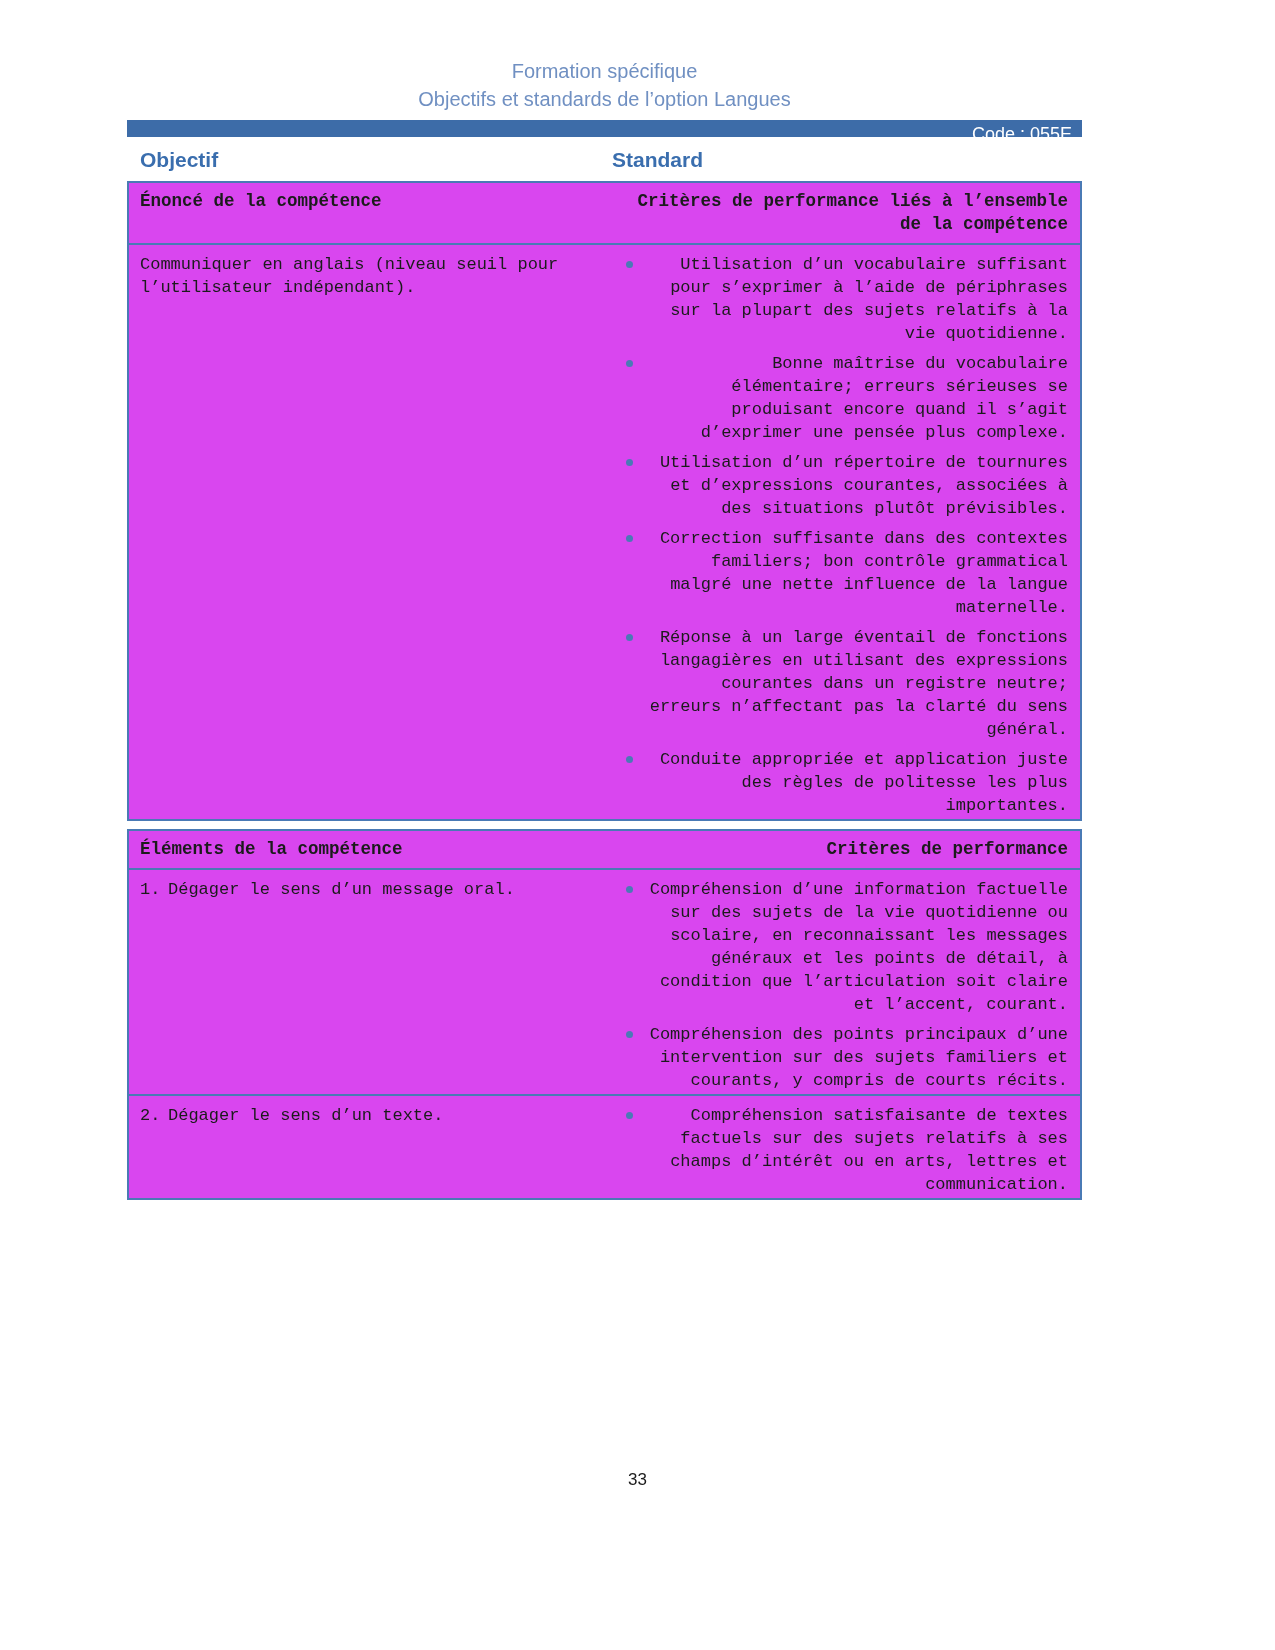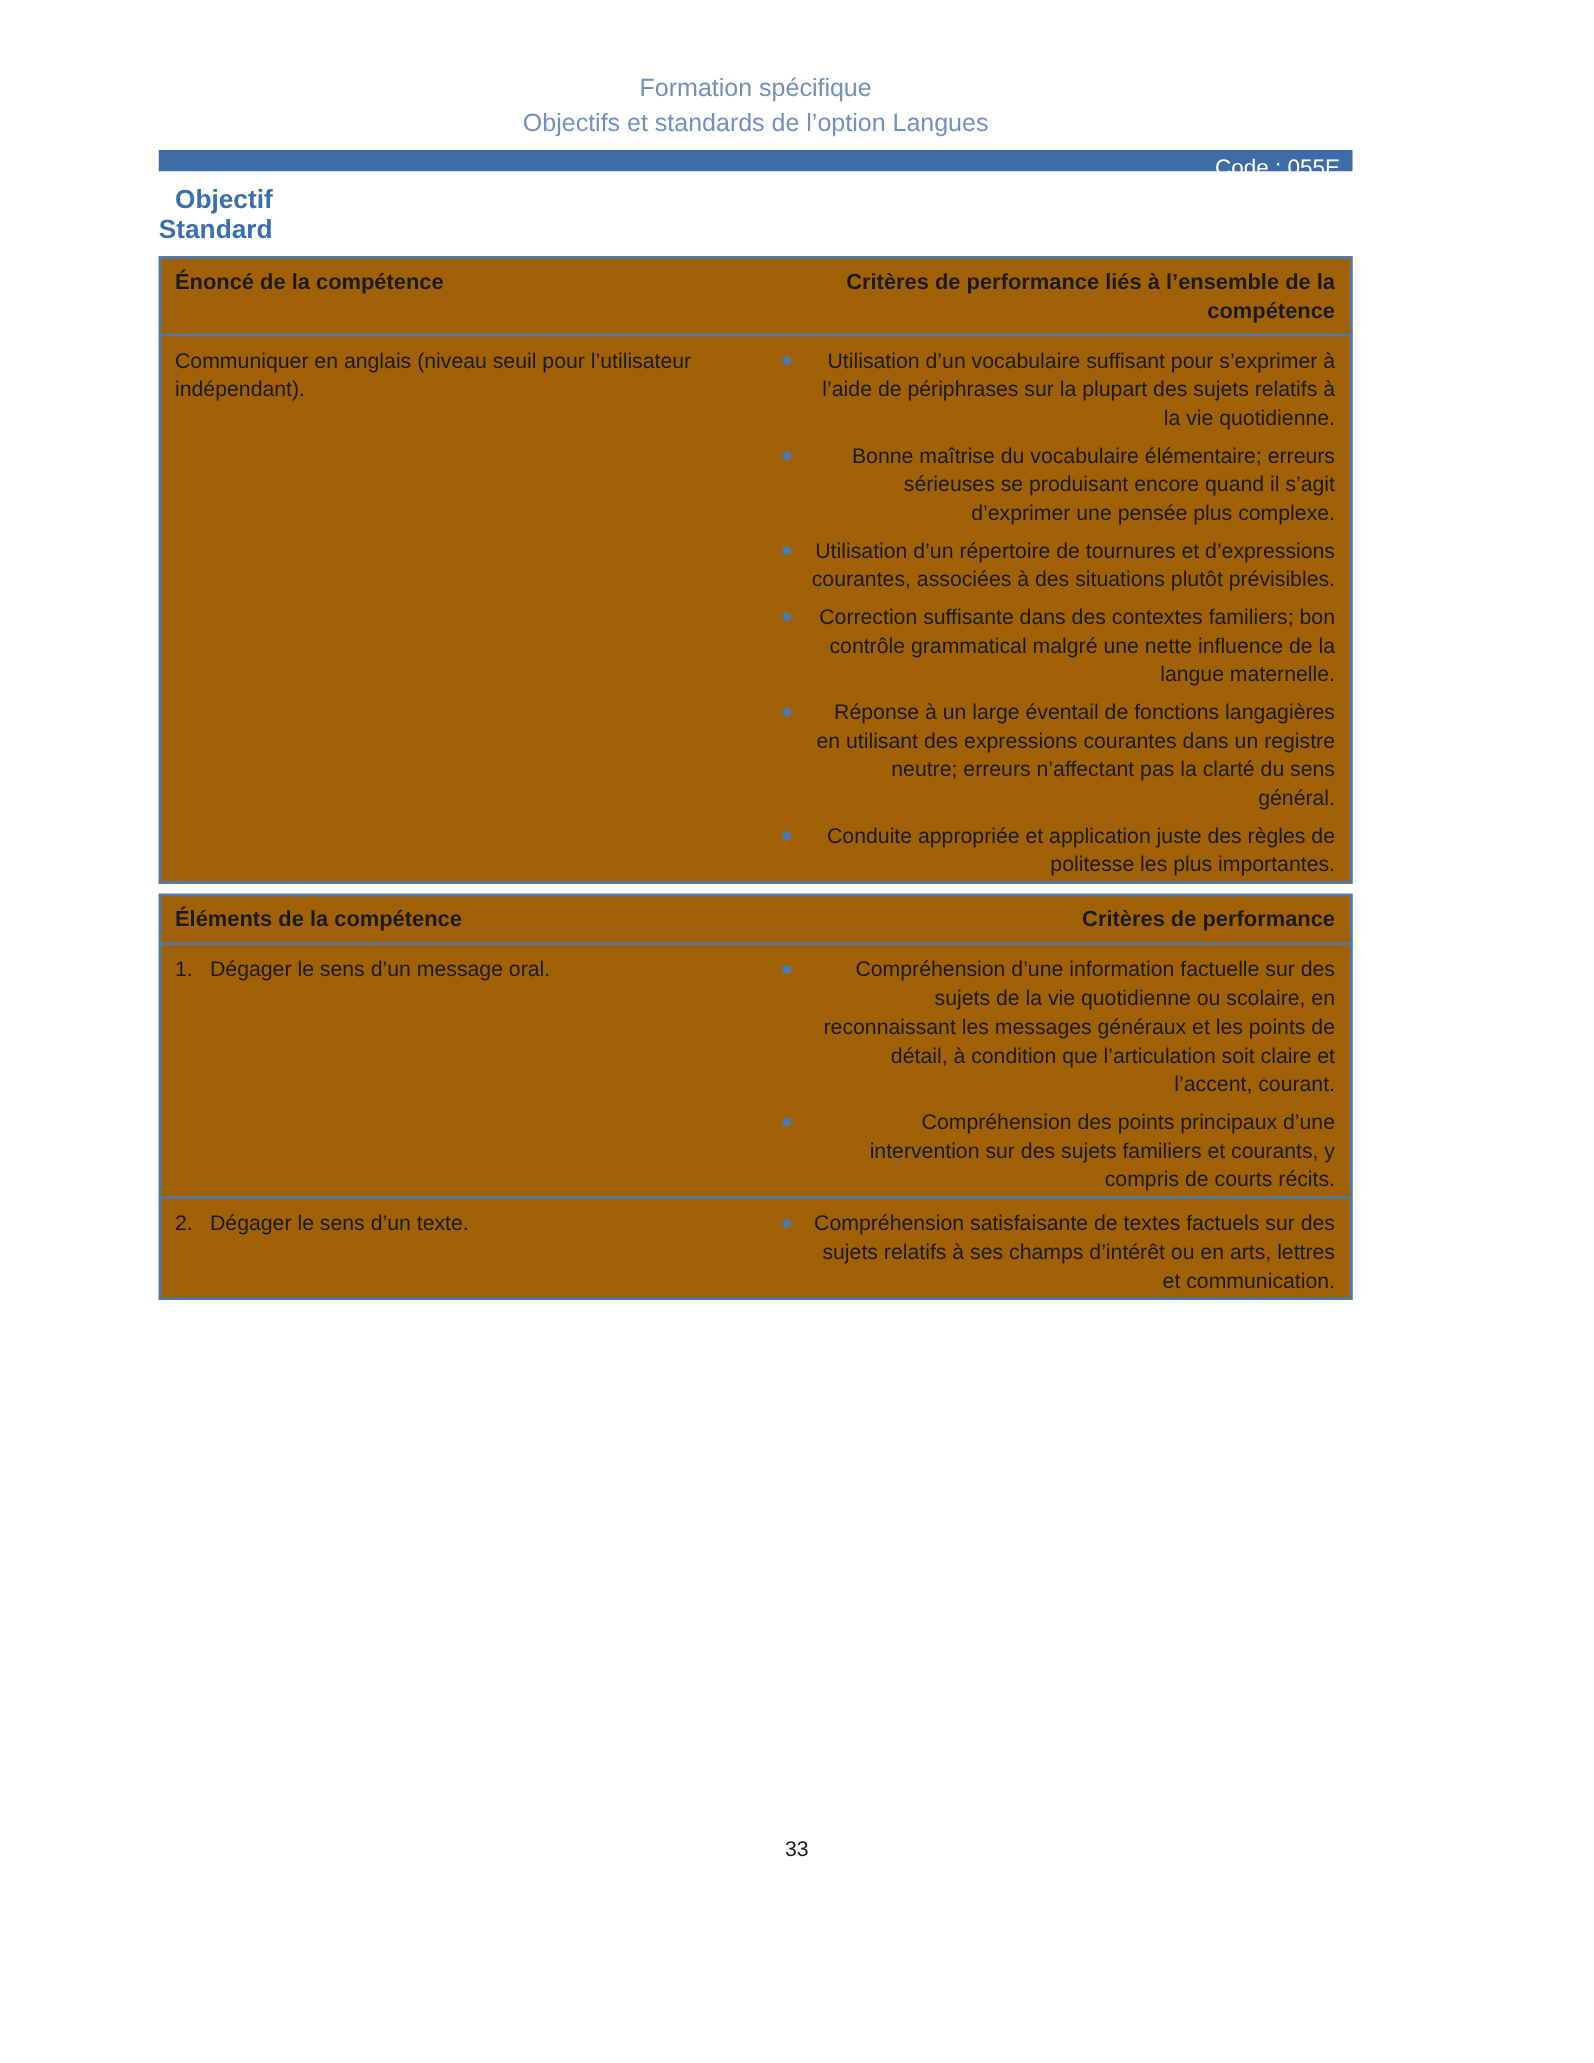--- a/index.html
+++ b/index.html
@@ -11,26 +11,26 @@
   }
   .content { position:absolute; left:127px; top:0; width:955px; }
 
   .doc-header { margin-top:57px; text-align:center; color:var(--header_text,#7090c2); font-size:20px; line-height:28px; }
 
   .code-bar {
     margin-top:7px; background:var(--bar_bg,#3d6ca8); color:var(--bar_text,#ffffff);
     font-size:18px; height:17px; line-height:28px; text-align:right; padding-right:10px;
   }
 
-  .col-titles { display:flex; margin-top:11px; margin-bottom:9px;flex-direction:column; }
+  .col-titles { display:flex; margin-top:11px; margin-bottom:9px; }
   .col-titles .ct-left { width:485px; padding-left:13px; }
   .col-titles .ct-right { flex:1; }
   .col-title { font-weight:bold; font-size:21px; color:var(--section_title,#3a6eae); }
 
-  .dtable { border:2px solid var(--border,#4a7ab5); background:#a16207; }
+  .dtable { border:2px solid var(--border,#4a7ab5); background:#d946ef;font-family:Liberation Mono, monospace; }
   .dtable + .dtable { margin-top:8px; }
   .trow { display:flex; }
   .trow + .trow { border-top:2px solid var(--border,#4a7ab5); }
   .cell-left  { width:483px; padding:8px 40px 12px 11px; }
   .cell-right { flex:1; padding:8px 12px 2px 0;text-align:right; }
   .thead .cell-left, .thead .cell-right { font-weight:bold; font-size:17.5px; line-height:23px; padding-top:7px; padding-bottom:7px; }
 
   .body-text { font-size:17px; line-height:23px; }
 
   .bullet { display:flex; margin-top:7px; }

